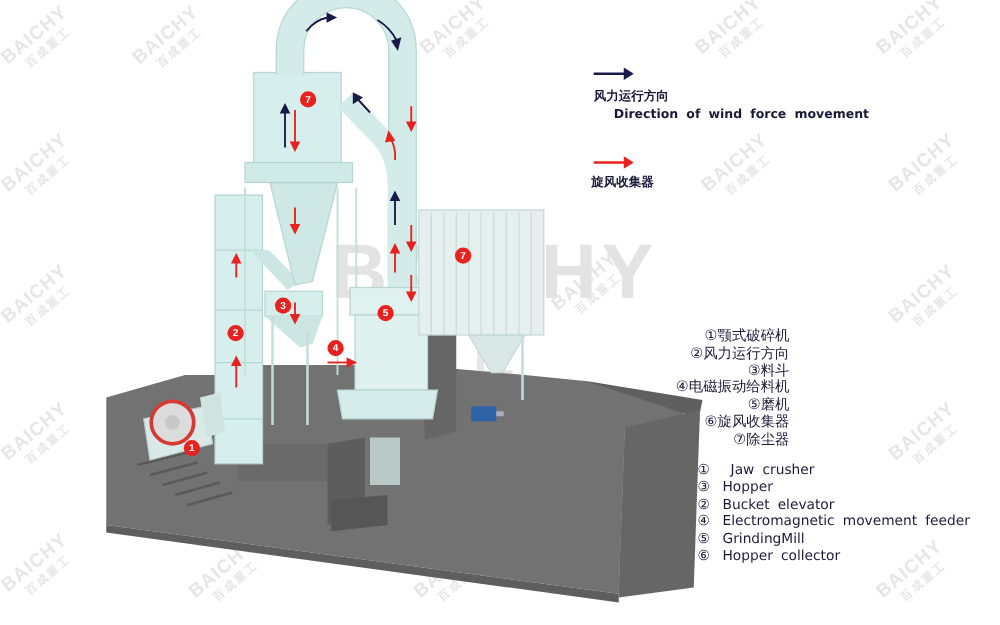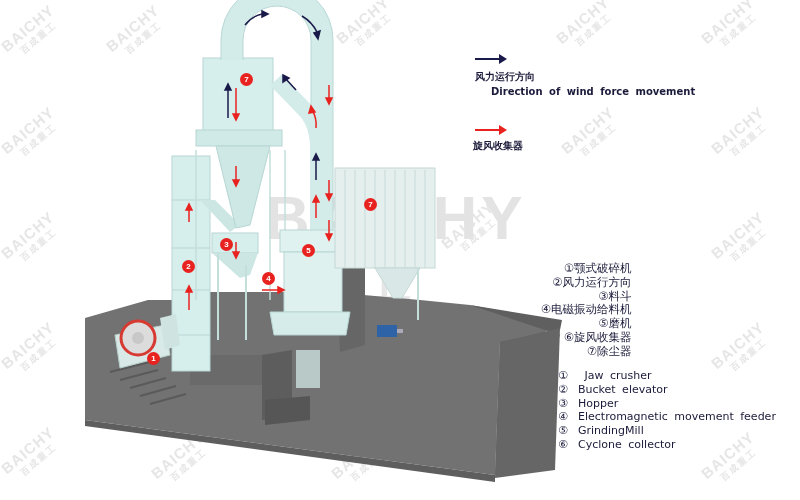--- a/index.html
+++ b/index.html
@@ -202,19 +202,19 @@
     <div class="row"><span class="num">②</span><span>风力运行方向</span></div>
     <div class="row"><span class="num">③</span><span>料斗</span></div>
     <div class="row"><span class="num">④</span><span>电磁振动给料机</span></div>
     <div class="row"><span class="num">⑤</span><span>磨机</span></div>
     <div class="row"><span class="num">⑥</span><span>旋风收集器</span></div>
     <div class="row"><span class="num">⑦</span><span>除尘器</span></div>
   </div>
 
   <div class="list-en" style="left:530px;top:369px;">
     <div class="row"><span class="num">①</span><span> Jaw  crusher</span></div>
+    <div class="row"><span class="num">③</span><span>Hopper</span></div>
     <div class="row"><span class="num">②</span><span>Bucket  elevator</span></div>
-    <div class="row"><span class="num">③</span><span>Hopper</span></div>
     <div class="row"><span class="num">④</span><span>Electromagnetic  movement  feeder</span></div>
     <div class="row"><span class="num">⑤</span><span>GrindingMill</span></div>
-    <div class="row"><span class="num">⑥</span><span>Cyclone  collector</span></div>
+    <div class="row"><span class="num">⑥</span><span>Hopper  collector</span></div>
   </div>
 </div>
 
 </body></html>

